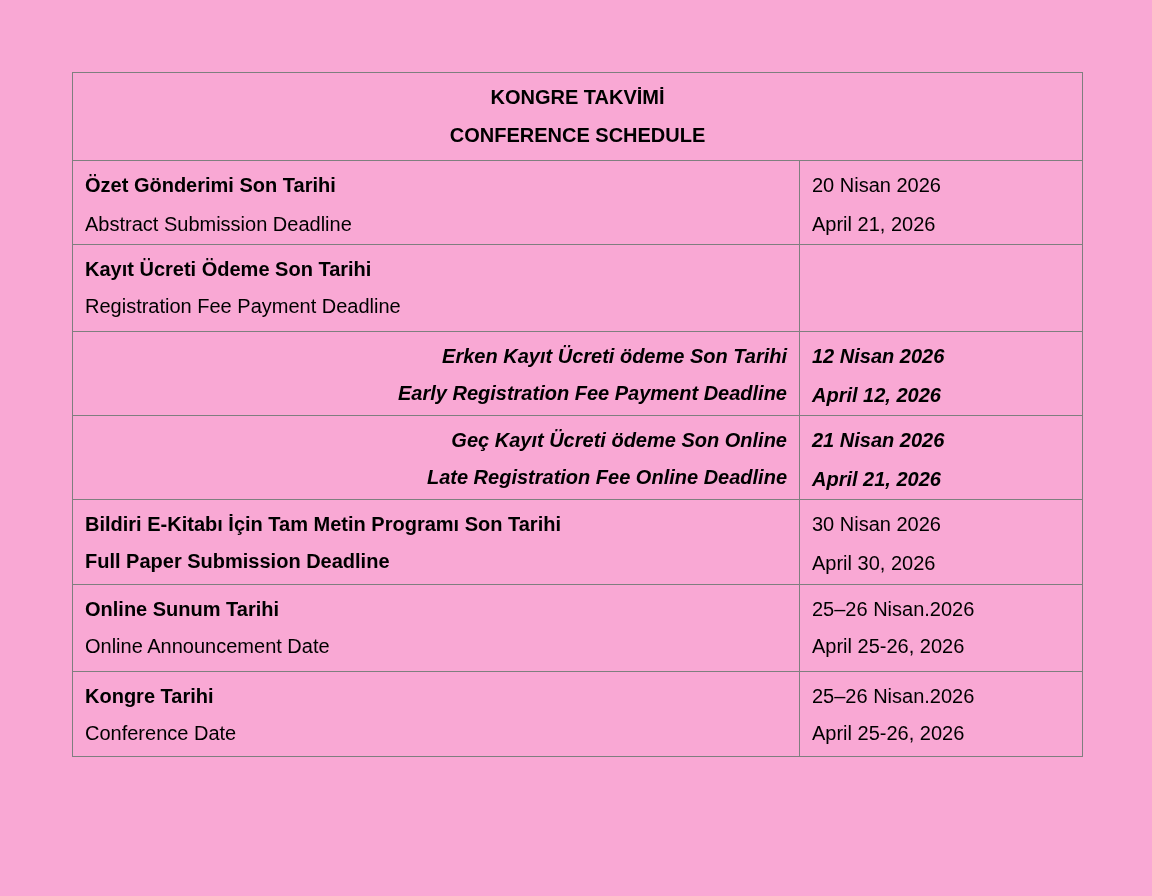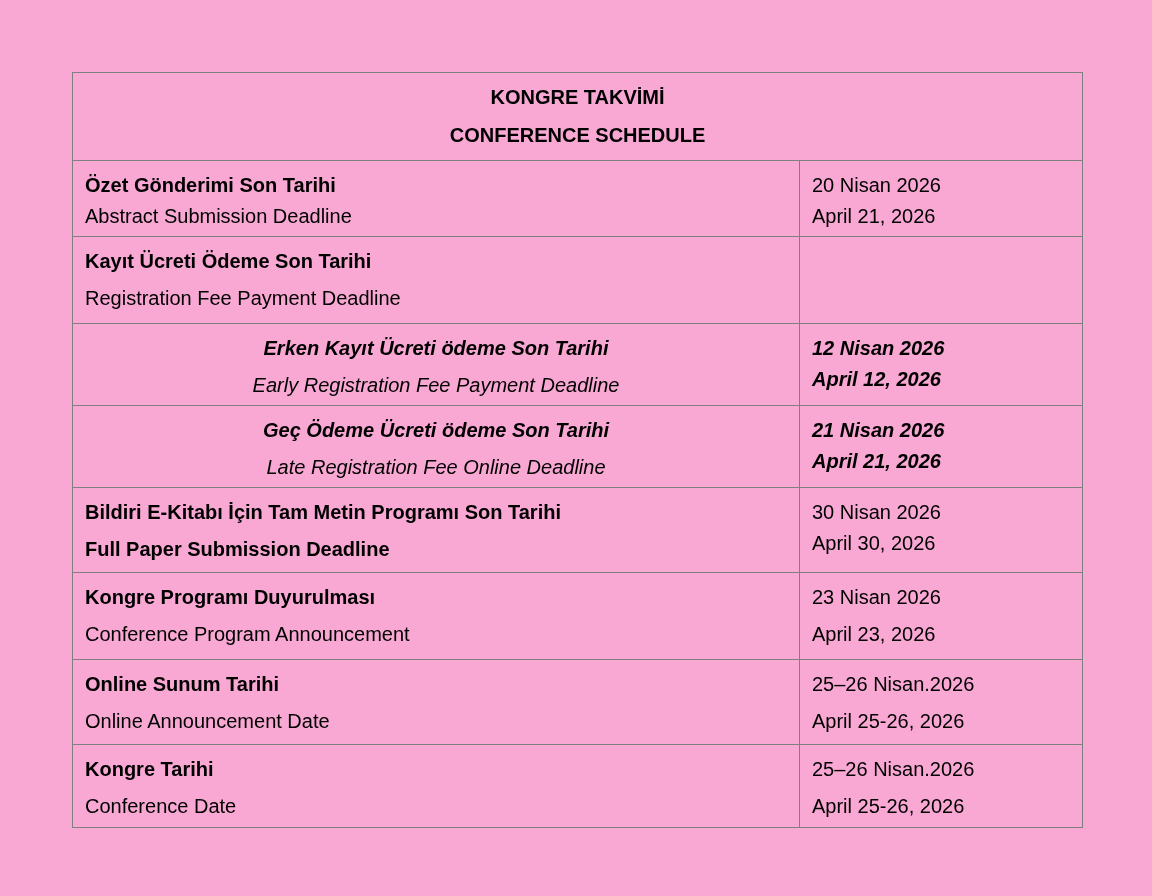--- a/index.html
+++ b/index.html
@@ -43,29 +43,29 @@
   table.schedule tr:nth-child(8) { height: 85px; }
   table.schedule tr:nth-child(9) { height: 83px; }
 
   p.line {
     margin: 0;
     font-size: 20px;
     line-height: 27px;
     color: #000000;
     white-space: nowrap;
   }
-  td.spacing-tight  p.line + p.line { margin-top: 4px; }
+  td.spacing-tight  p.line + p.line { margin-top: 12px; }
   td.spacing-spaced p.line + p.line { margin-top: 10px; }
 
   td.align-left   { text-align: left; }
-  td.align-center { text-align: center; }
+  td.align-center { text-align: right; }
 
   .style-regular      { font-weight: normal; font-style: normal; }
   .style-bold         { font-weight: bold;   font-style: normal; }
-  .style-italic       { font-weight: normal; font-style: italic; }
+  .style-italic       { font-weight: bold; font-style: italic; }
   .style-bold-italic  { font-weight: bold;   font-style: italic; }
 
   td.header-cell {
     text-align: center;
     padding-top: 15px;
   }
   td.header-cell p.line { font-weight: bold; }
   td.header-cell p.line + p.line { margin-top: 11px; }
 </style>
 </head>
@@ -106,46 +106,36 @@
             <p class="line style-bold-italic">Erken Kayıt Ücreti ödeme Son Tarihi</p>
             <p class="line style-italic">Early Registration Fee Payment Deadline</p>
           </td>
           <td class="align-left spacing-tight">
             <p class="line style-bold-italic">12 Nisan 2026</p>
             <p class="line style-bold-italic">April 12, 2026</p>
           </td>
         </tr>
         <tr>
           <td class="align-center spacing-spaced">
-            <p class="line style-bold-italic">Geç Ödeme Ücreti ödeme Son Tarihi</p>
+            <p class="line style-bold-italic">Geç Kayıt Ücreti ödeme Son Online</p>
             <p class="line style-italic">Late Registration Fee Online Deadline</p>
           </td>
           <td class="align-left spacing-tight">
             <p class="line style-bold-italic">21 Nisan 2026</p>
             <p class="line style-bold-italic">April 21, 2026</p>
           </td>
         </tr>
         <tr>
           <td class="align-left spacing-spaced">
             <p class="line style-bold">Bildiri E-Kitabı İçin Tam Metin Programı Son Tarihi</p>
             <p class="line style-bold">Full Paper Submission Deadline</p>
           </td>
           <td class="align-left spacing-tight">
             <p class="line style-regular">30 Nisan 2026</p>
             <p class="line style-regular">April 30, 2026</p>
-          </td>
-        </tr>
-        <tr>
-          <td class="align-left spacing-spaced">
-            <p class="line style-bold">Kongre Programı Duyurulması</p>
-            <p class="line style-regular">Conference Program Announcement</p>
-          </td>
-          <td class="align-left spacing-spaced">
-            <p class="line style-regular">23 Nisan 2026</p>
-            <p class="line style-regular">April 23, 2026</p>
           </td>
         </tr>
         <tr>
           <td class="align-left spacing-spaced">
             <p class="line style-bold">Online Sunum Tarihi</p>
             <p class="line style-regular">Online Announcement Date</p>
           </td>
           <td class="align-left spacing-spaced">
             <p class="line style-regular">25–26 Nisan.2026</p>
             <p class="line style-regular">April 25-26, 2026</p>

